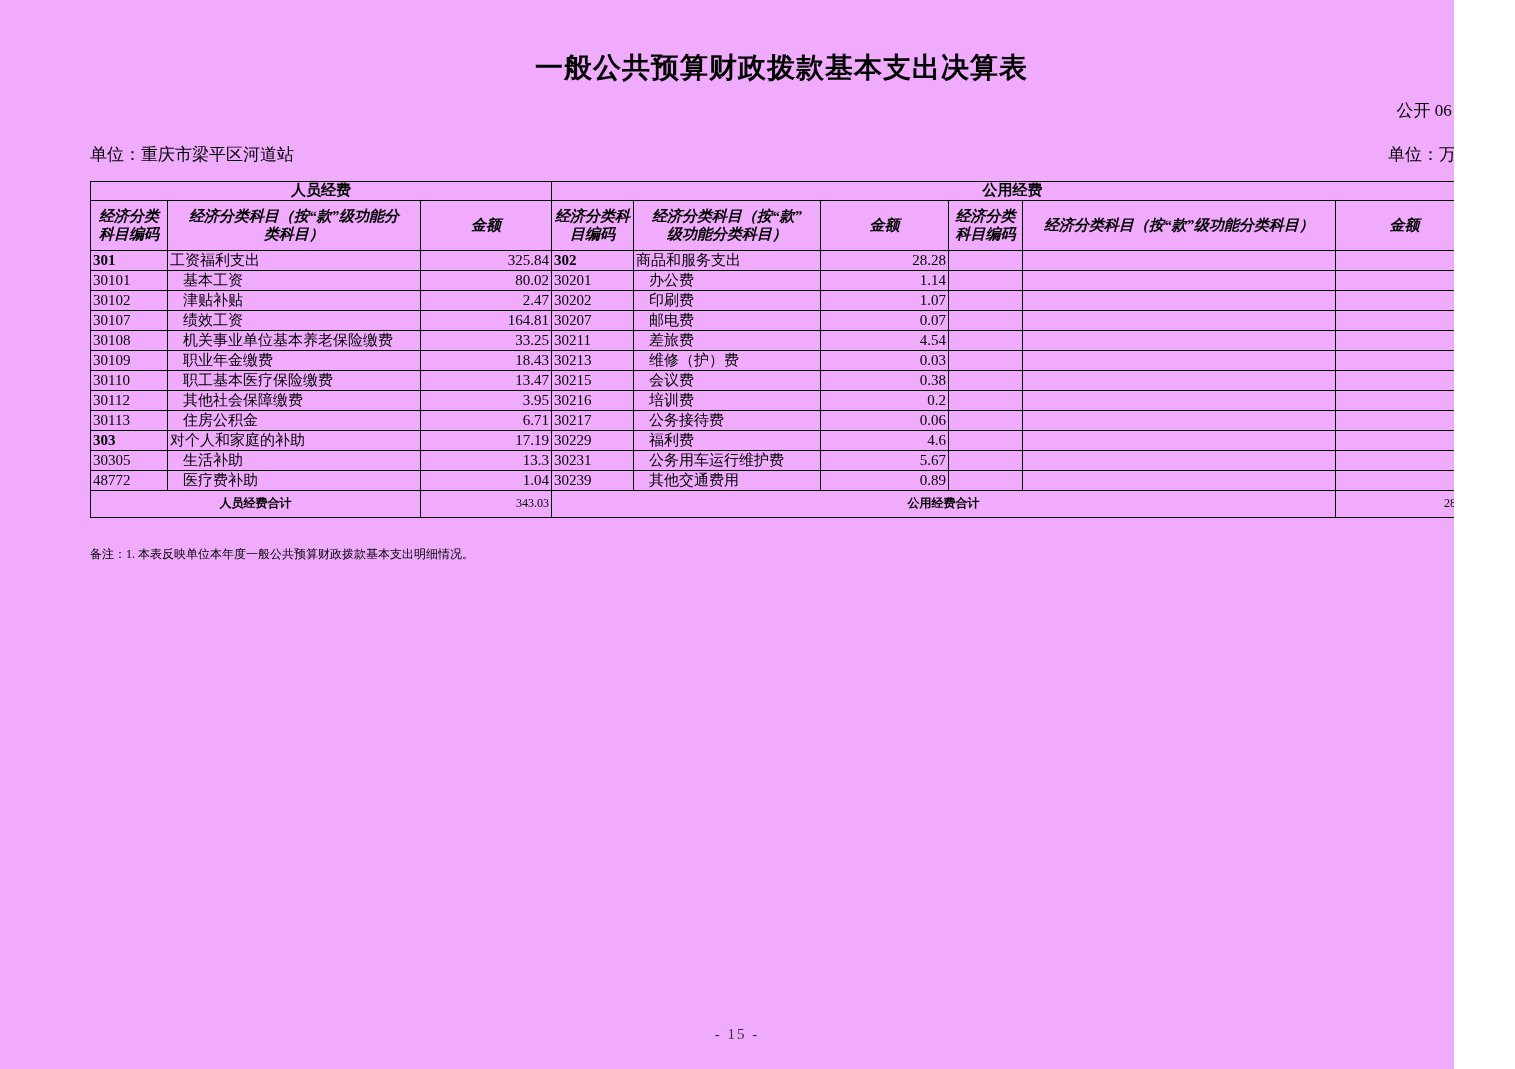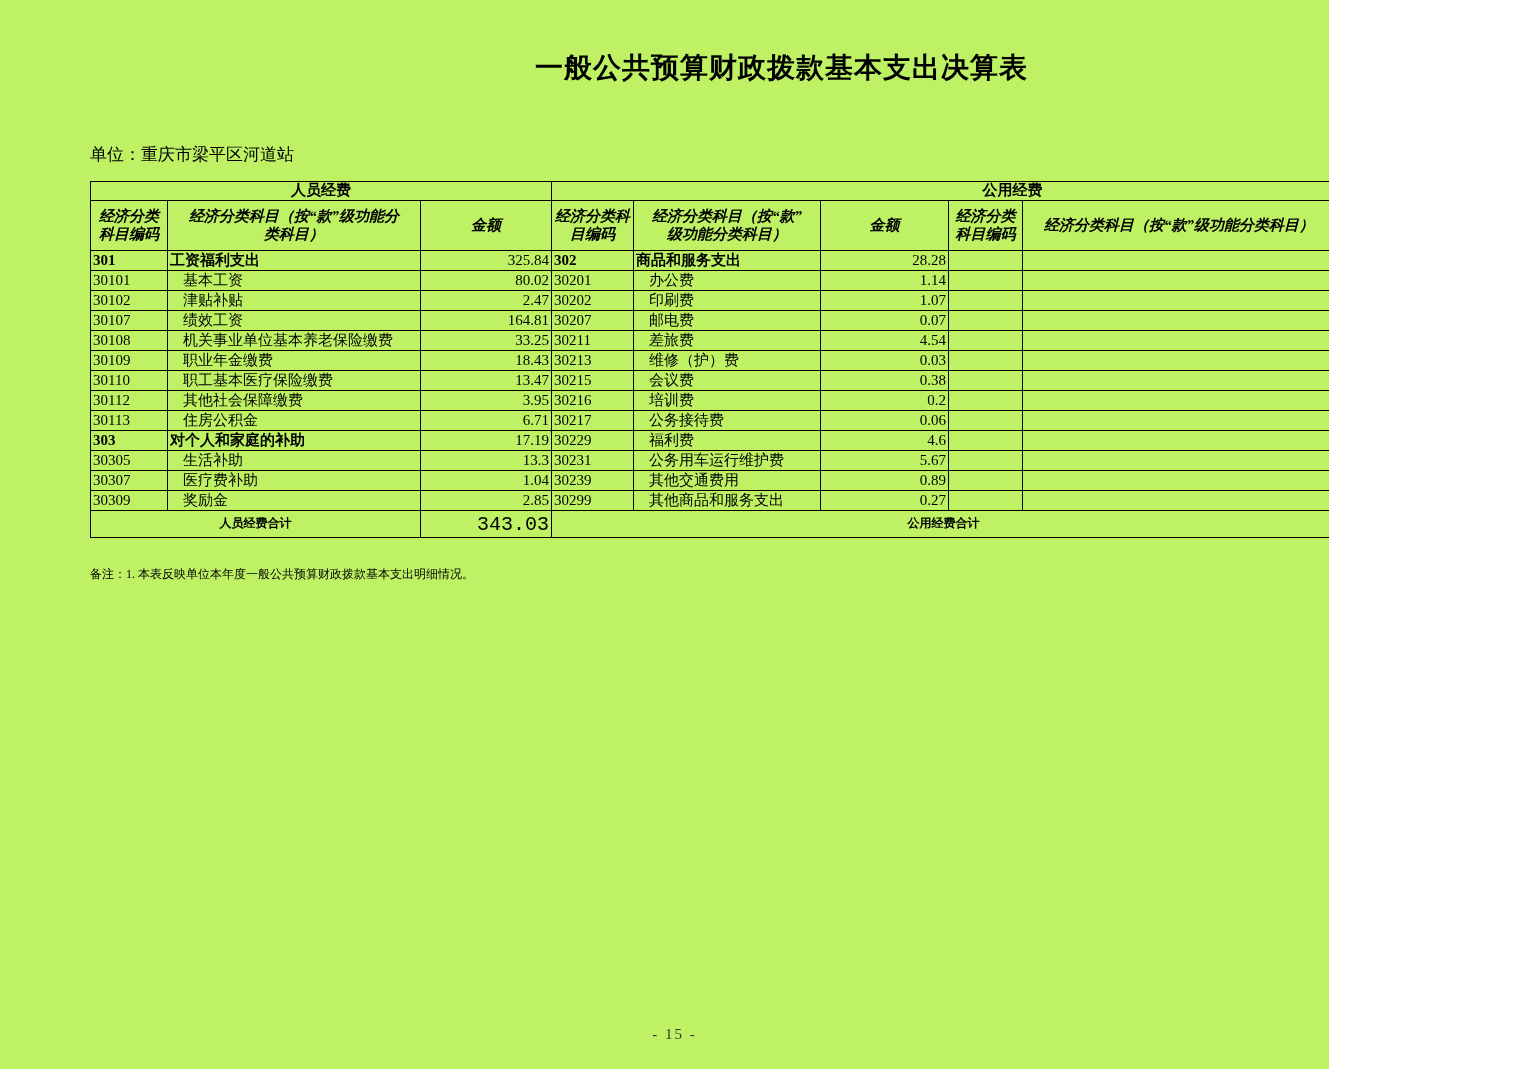--- a/index.html
+++ b/index.html
@@ -3,22 +3,22 @@
 <meta charset="utf-8">
 <style>
   * { margin:0; padding:0; box-sizing:border-box; }
   html,body { background:#ffffff; }
   body {
     font-family:"Liberation Serif","DejaVu Serif",serif;
     color:#000;
   }
   .page {
     position:relative;
-    width:1329px; height:1069px;
-    background:#bef264;
+    width:1454px; height:1069px;
+    background:#f0abfc;
     overflow:hidden;
   }
   .content { margin-left:90px; width:1383px; }
 
   .doc-title {
     margin-top:50px;
     text-align:center;
     font-size:28px;
     font-weight:bold;
     letter-spacing:1px;
@@ -58,26 +58,26 @@
   tr.colhead-row th {
     font-weight:bold;
     text-align:center;
     vertical-align:middle;
     white-space:pre-line;
   }
   tr.data-row { height:20px; }
   td.code { text-align:left; padding-left:3px; white-space:nowrap; }
   td.name { text-align:left; white-space:nowrap; }
   td.name .nm { padding-left:13px; display:inline-block; }
-  td.name.cat .nm { padding-left:0; font-weight:bold; }
+  td.name.cat .nm { padding-left:0; font-weight:normal; }
   td.code.cat { font-weight:bold; }
   td.amount { text-align:right; padding-right:2px; white-space:nowrap; }
   tr.total-row { height:27px; }
   tr.total-row td.total-label { text-align:center; font-weight:bold; font-size:12px; }
-  tr.total-row td.amount { font-size:20px;font-family:Liberation Mono, monospace; }
+  tr.total-row td.amount { font-size:12px; }
 
   .notes {
     margin-top:24px;
     display:flex;
     font-size:12px;
     line-height:24px;
   }
   .notes .note-label { white-space:nowrap; }
   .page-number {
     position:absolute;
@@ -255,37 +255,26 @@
             <td class="name"><span class="nm">生活补助</span></td>
             <td class="amount">13.3</td>
             <td class="code">30231</td>
             <td class="name"><span class="nm">公务用车运行维护费</span></td>
             <td class="amount">5.67</td>
             <td class="code"></td>
             <td class="name"><span class="nm"></span></td>
             <td class="amount"></td>
           </tr>
           <tr class="data-row">
-            <td class="code">30307</td>
+            <td class="code">48772</td>
             <td class="name"><span class="nm">医疗费补助</span></td>
             <td class="amount">1.04</td>
             <td class="code">30239</td>
             <td class="name"><span class="nm">其他交通费用</span></td>
             <td class="amount">0.89</td>
-            <td class="code"></td>
-            <td class="name"><span class="nm"></span></td>
-            <td class="amount"></td>
-          </tr>
-          <tr class="data-row">
-            <td class="code">30309</td>
-            <td class="name"><span class="nm">奖励金</span></td>
-            <td class="amount">2.85</td>
-            <td class="code">30299</td>
-            <td class="name"><span class="nm">其他商品和服务支出</span></td>
-            <td class="amount">0.27</td>
             <td class="code"></td>
             <td class="name"><span class="nm"></span></td>
             <td class="amount"></td>
           </tr>
         </tbody>
       <tfoot>
         <tr class="total-row">
           <td colspan="2" class="total-label">人员经费合计</td>
           <td class="amount">343.03</td>
           <td colspan="5" class="total-label">公用经费合计</td>

